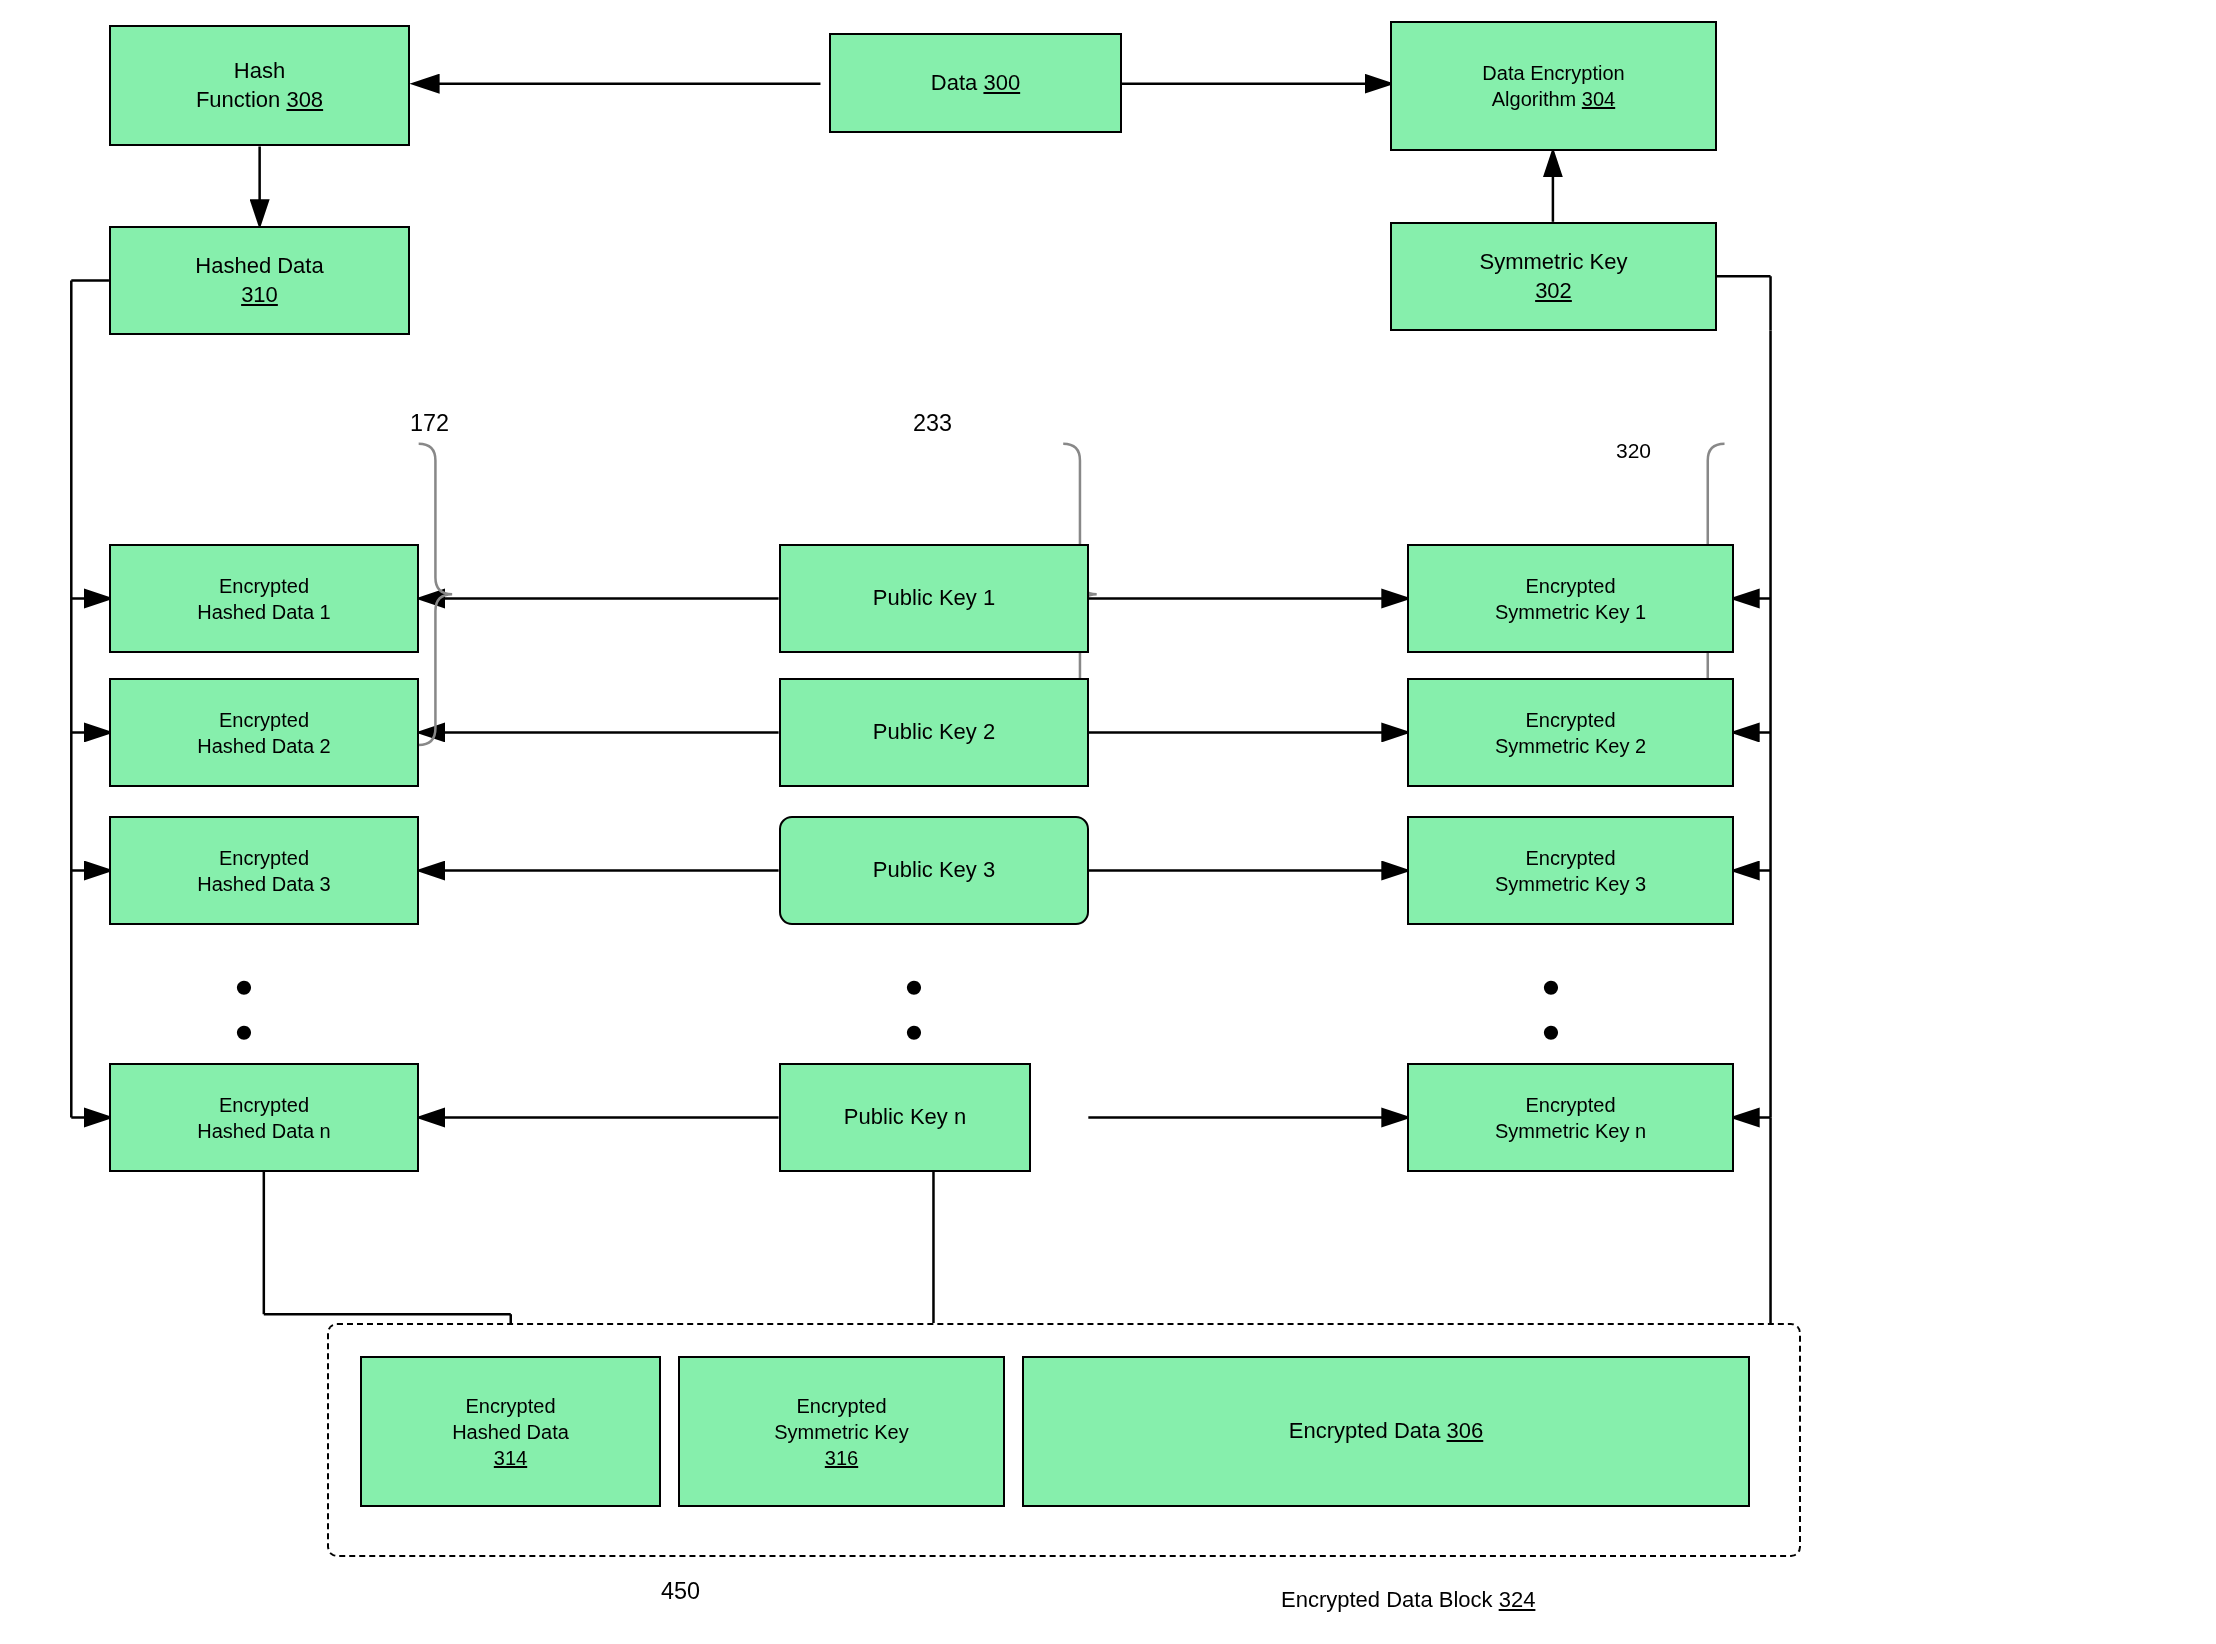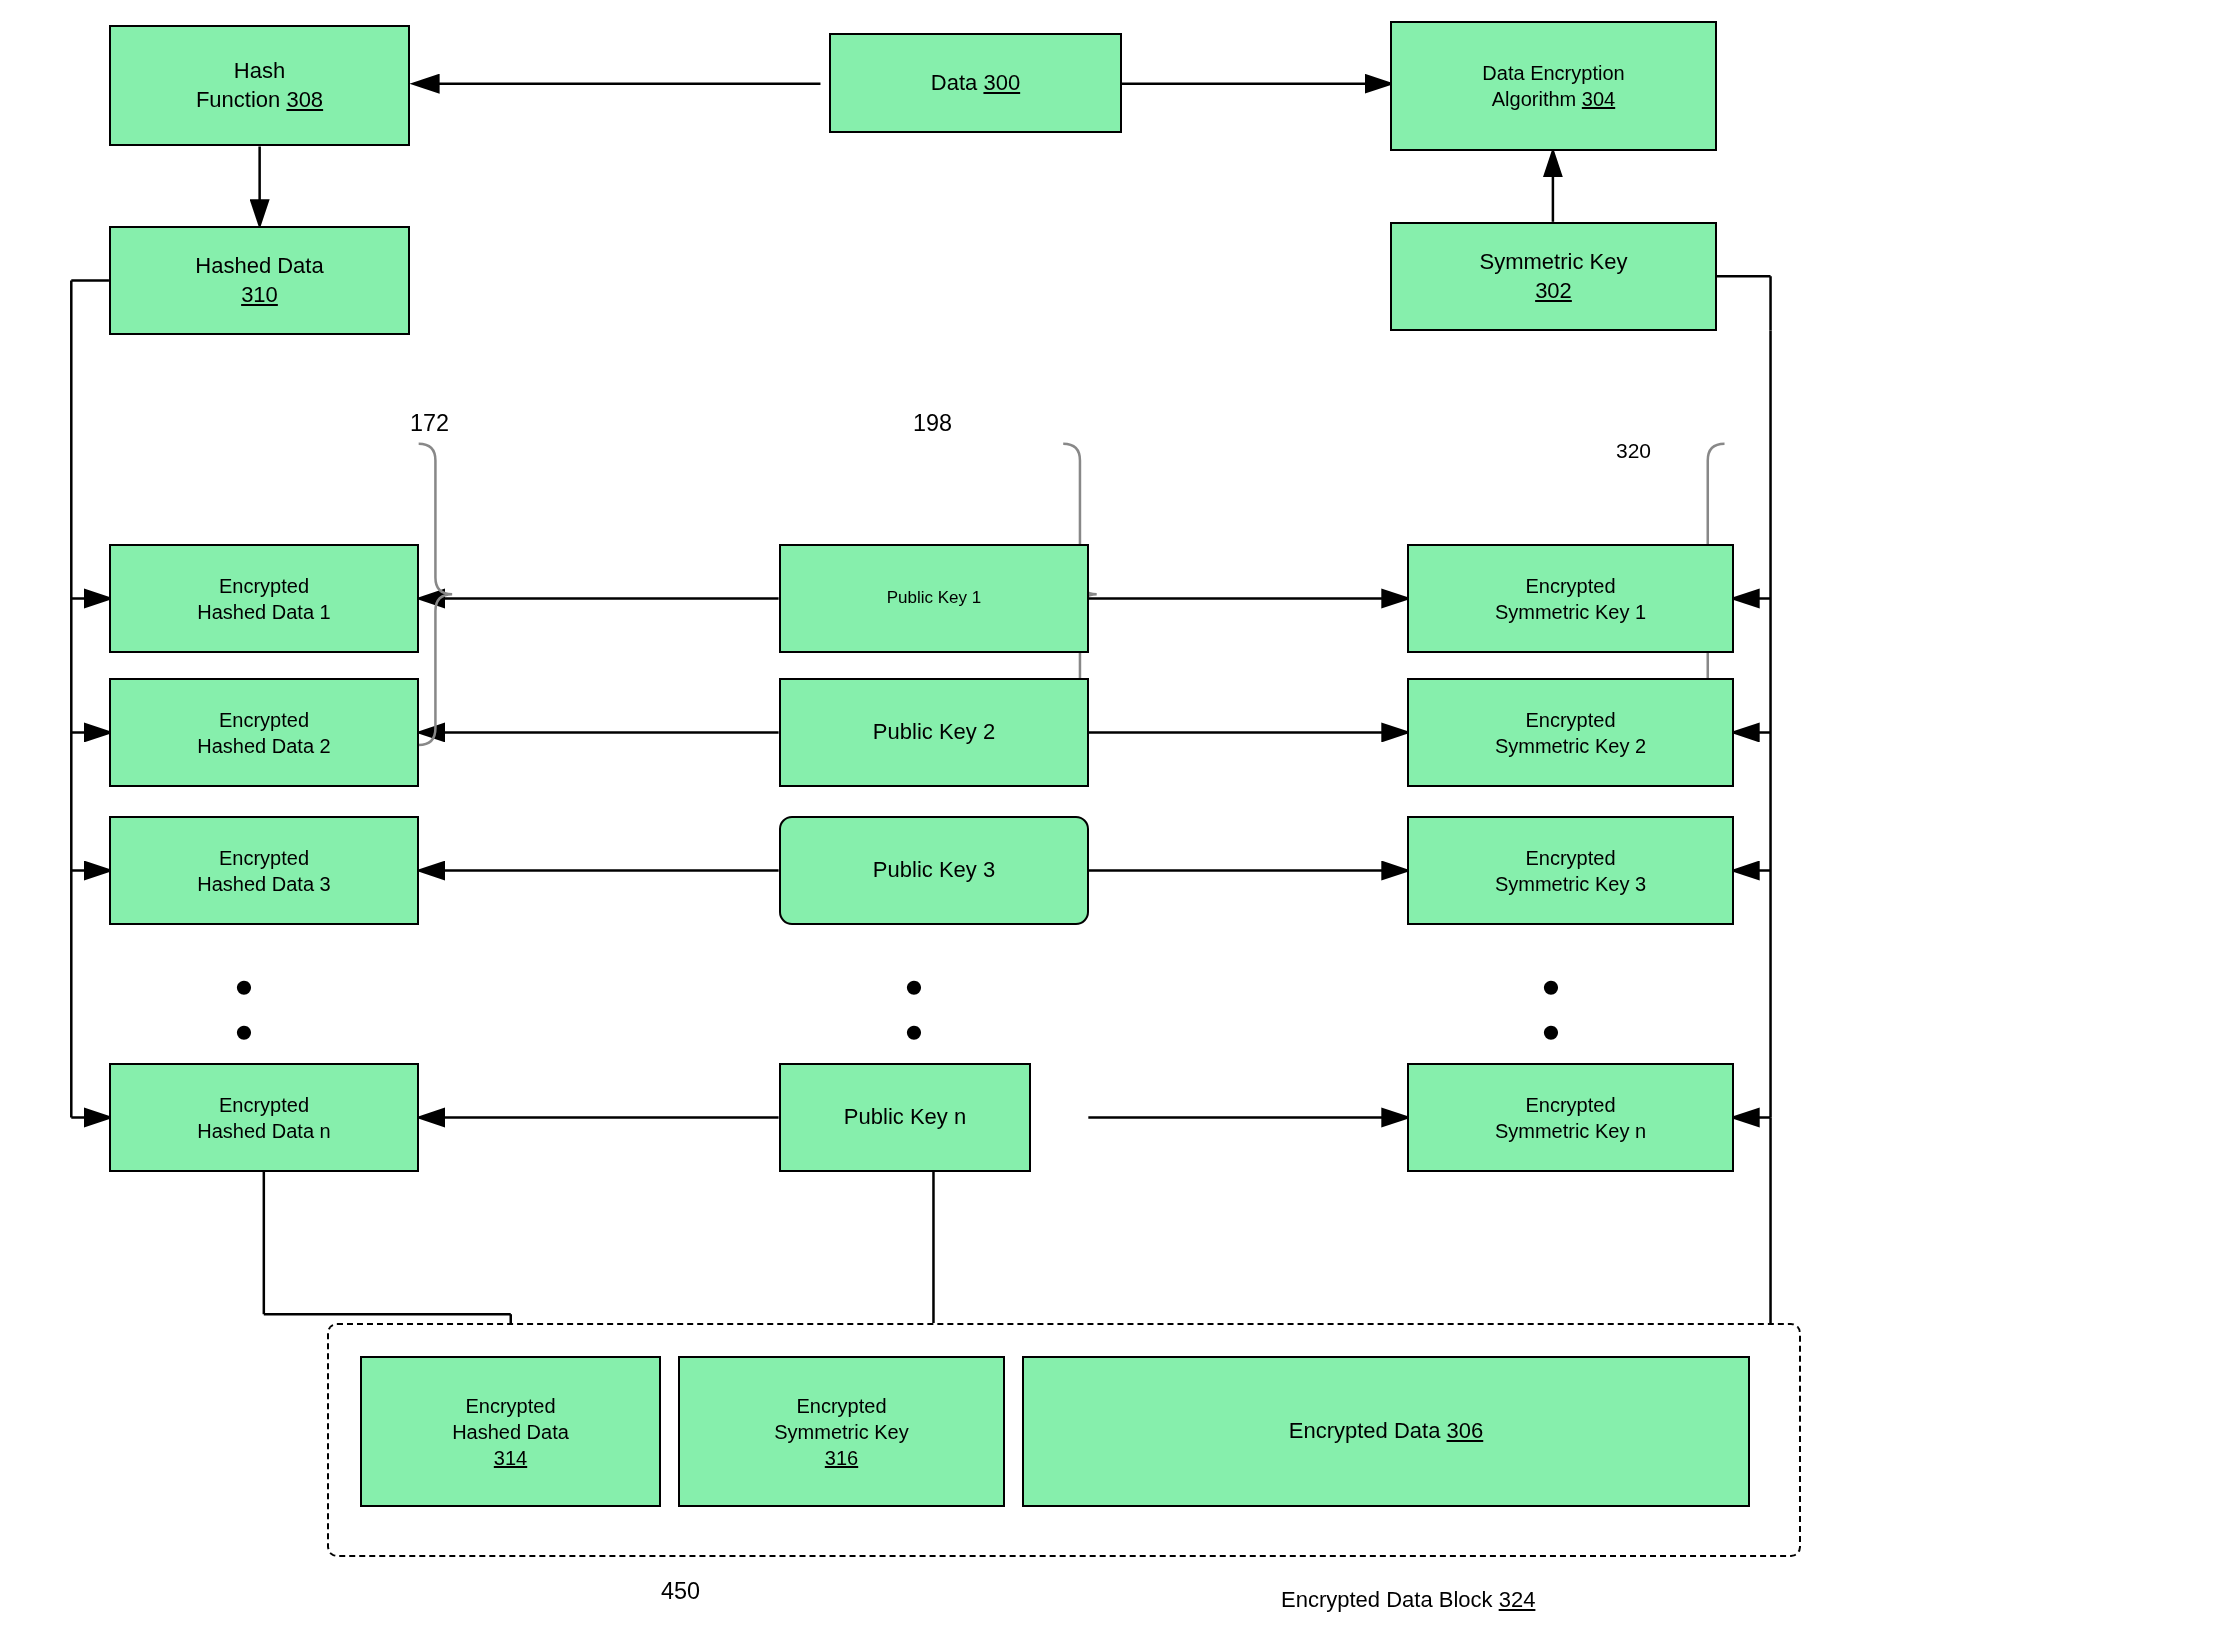--- a/index.html
+++ b/index.html
@@ -152,28 +152,28 @@
   <div class="box" style="left:109px; top:226px; width:301px; height:109px; font-size:22px;">
     <span>Hashed Data<br><u>310</u></span>
   </div>
 
   <div class="box" style="left:1390px; top:222px; width:327px; height:109px; font-size:22px;">
     <span>Symmetric Key<br><u>302</u></span>
   </div>
 
   <div class="label" style="left:410px; top:410px; font-size:23.4px;">172</div>
 
-  <div class="label" style="left:913px; top:410px; font-size:23.4px;">198</div>
+  <div class="label" style="left:913px; top:410px; font-size:23.4px;">233</div>
 
   <div class="label" style="left:1616px; top:410px; font-size:21px;margin-top:29px;">320</div>
 
   <div class="box" style="left:109px; top:544px; width:310px; height:109px; font-size:20px;">
     <span>Encrypted<br>Hashed Data 1</span>
   </div>
-  <div class="box" style="left:779px; top:544px; width:310px; height:109px; font-size:17px;">
+  <div class="box" style="left:779px; top:544px; width:310px; height:109px; font-size:22px;">
     <span>Public Key 1</span>
   </div>
   <div class="box" style="left:1407px; top:544px; width:327px; height:109px; font-size:20px;">
     <span>Encrypted<br>Symmetric Key 1</span>
   </div>
 
   <div class="box" style="left:109px; top:678px; width:310px; height:109px; font-size:20px;">
     <span>Encrypted<br>Hashed Data 2</span>
   </div>
   <div class="box" style="left:779px; top:678px; width:310px; height:109px; font-size:22px;">

